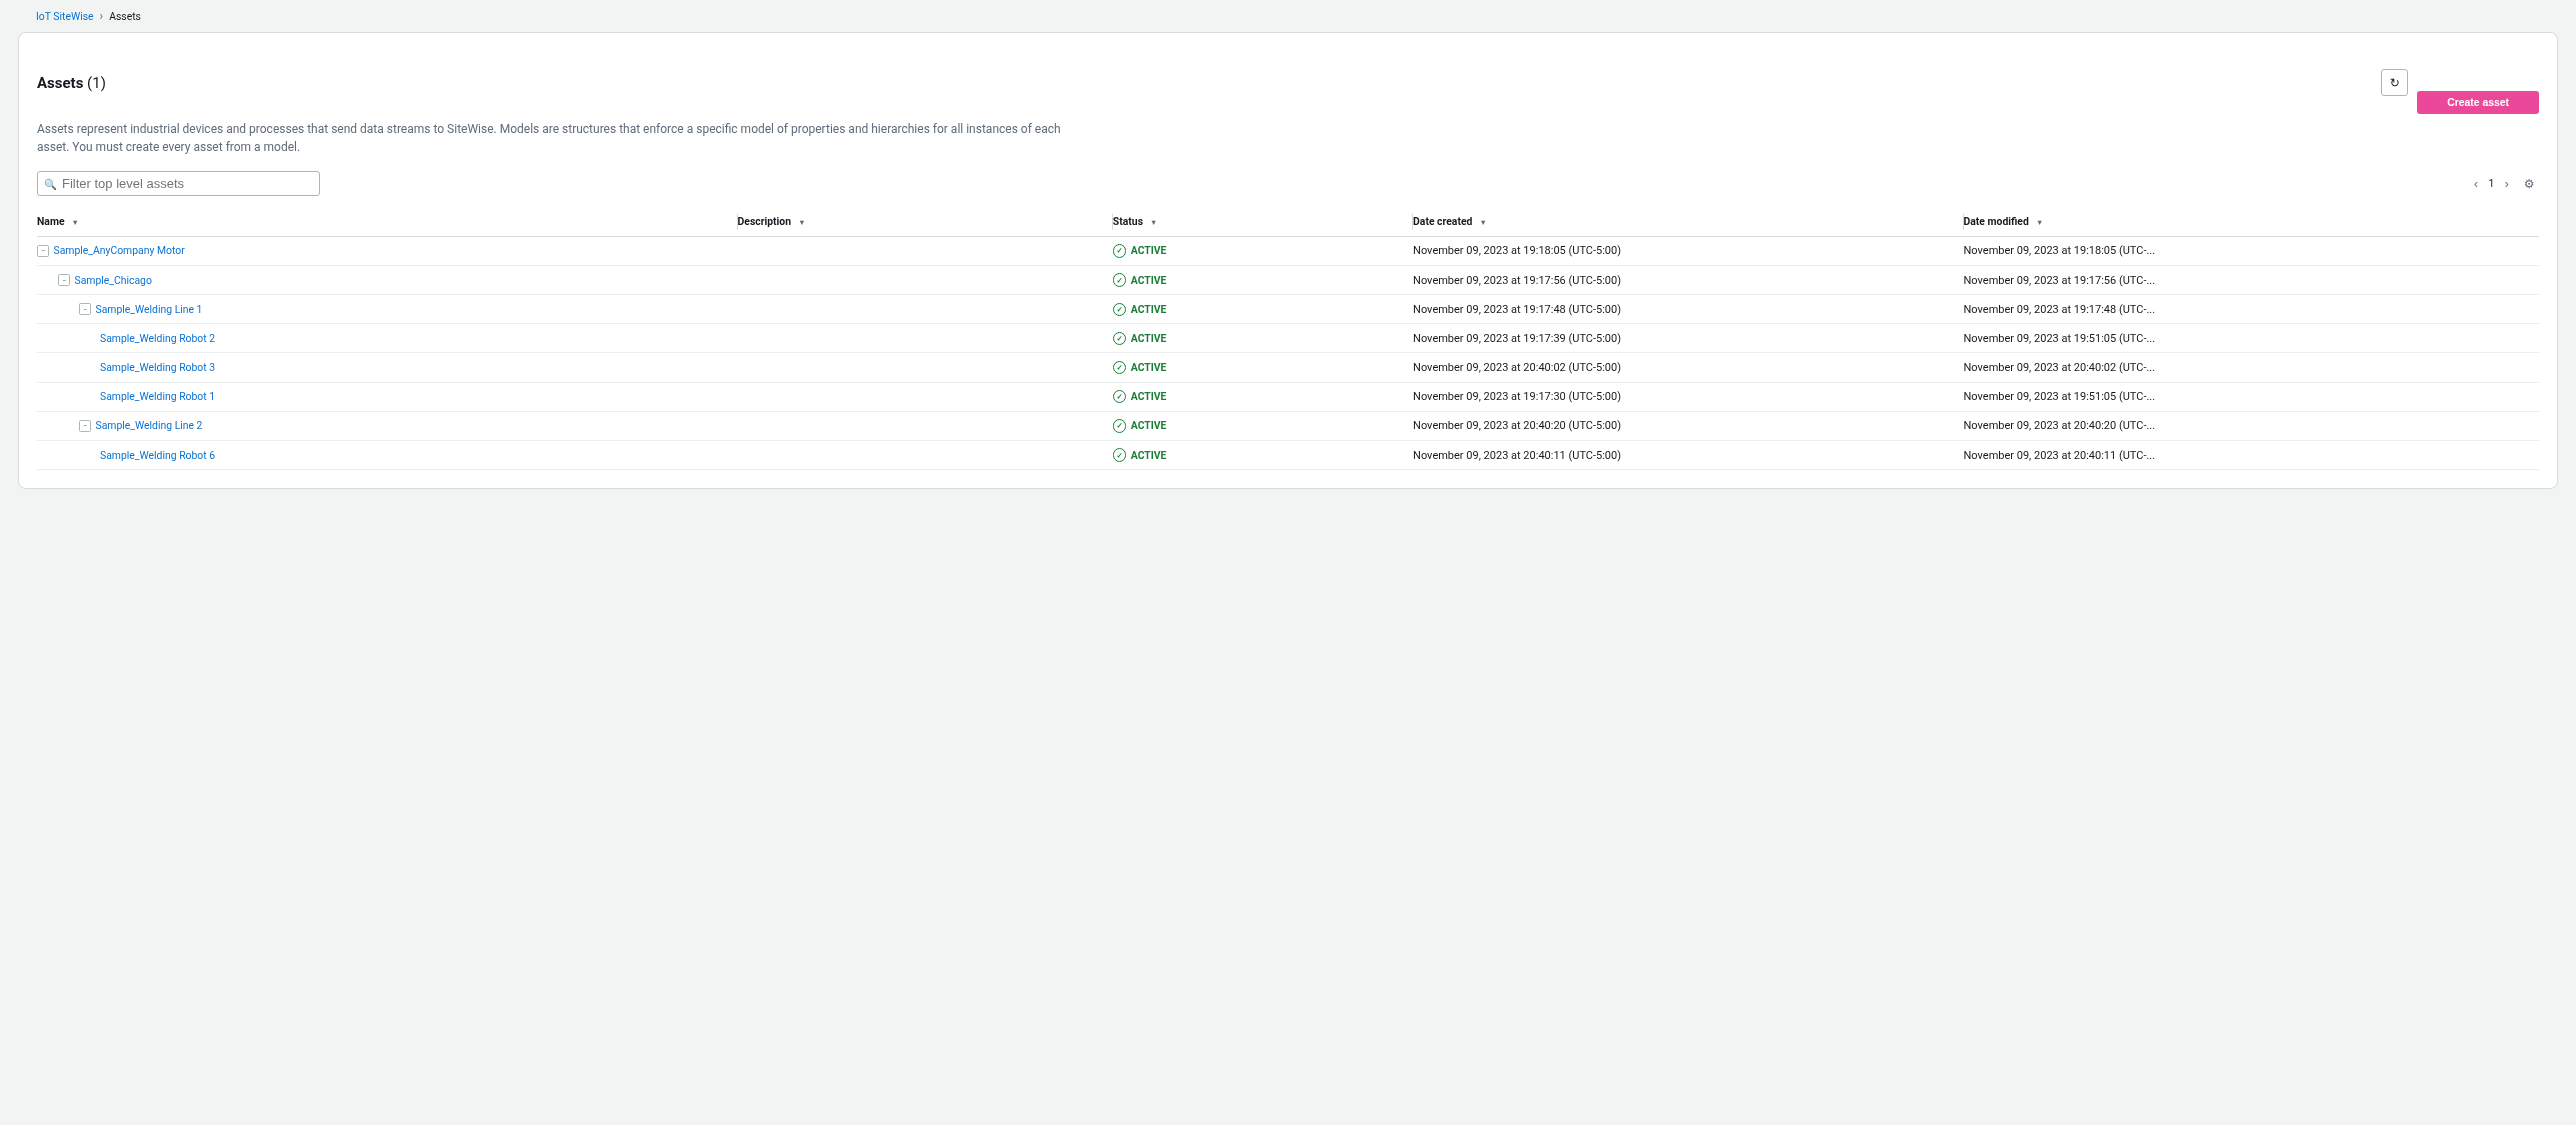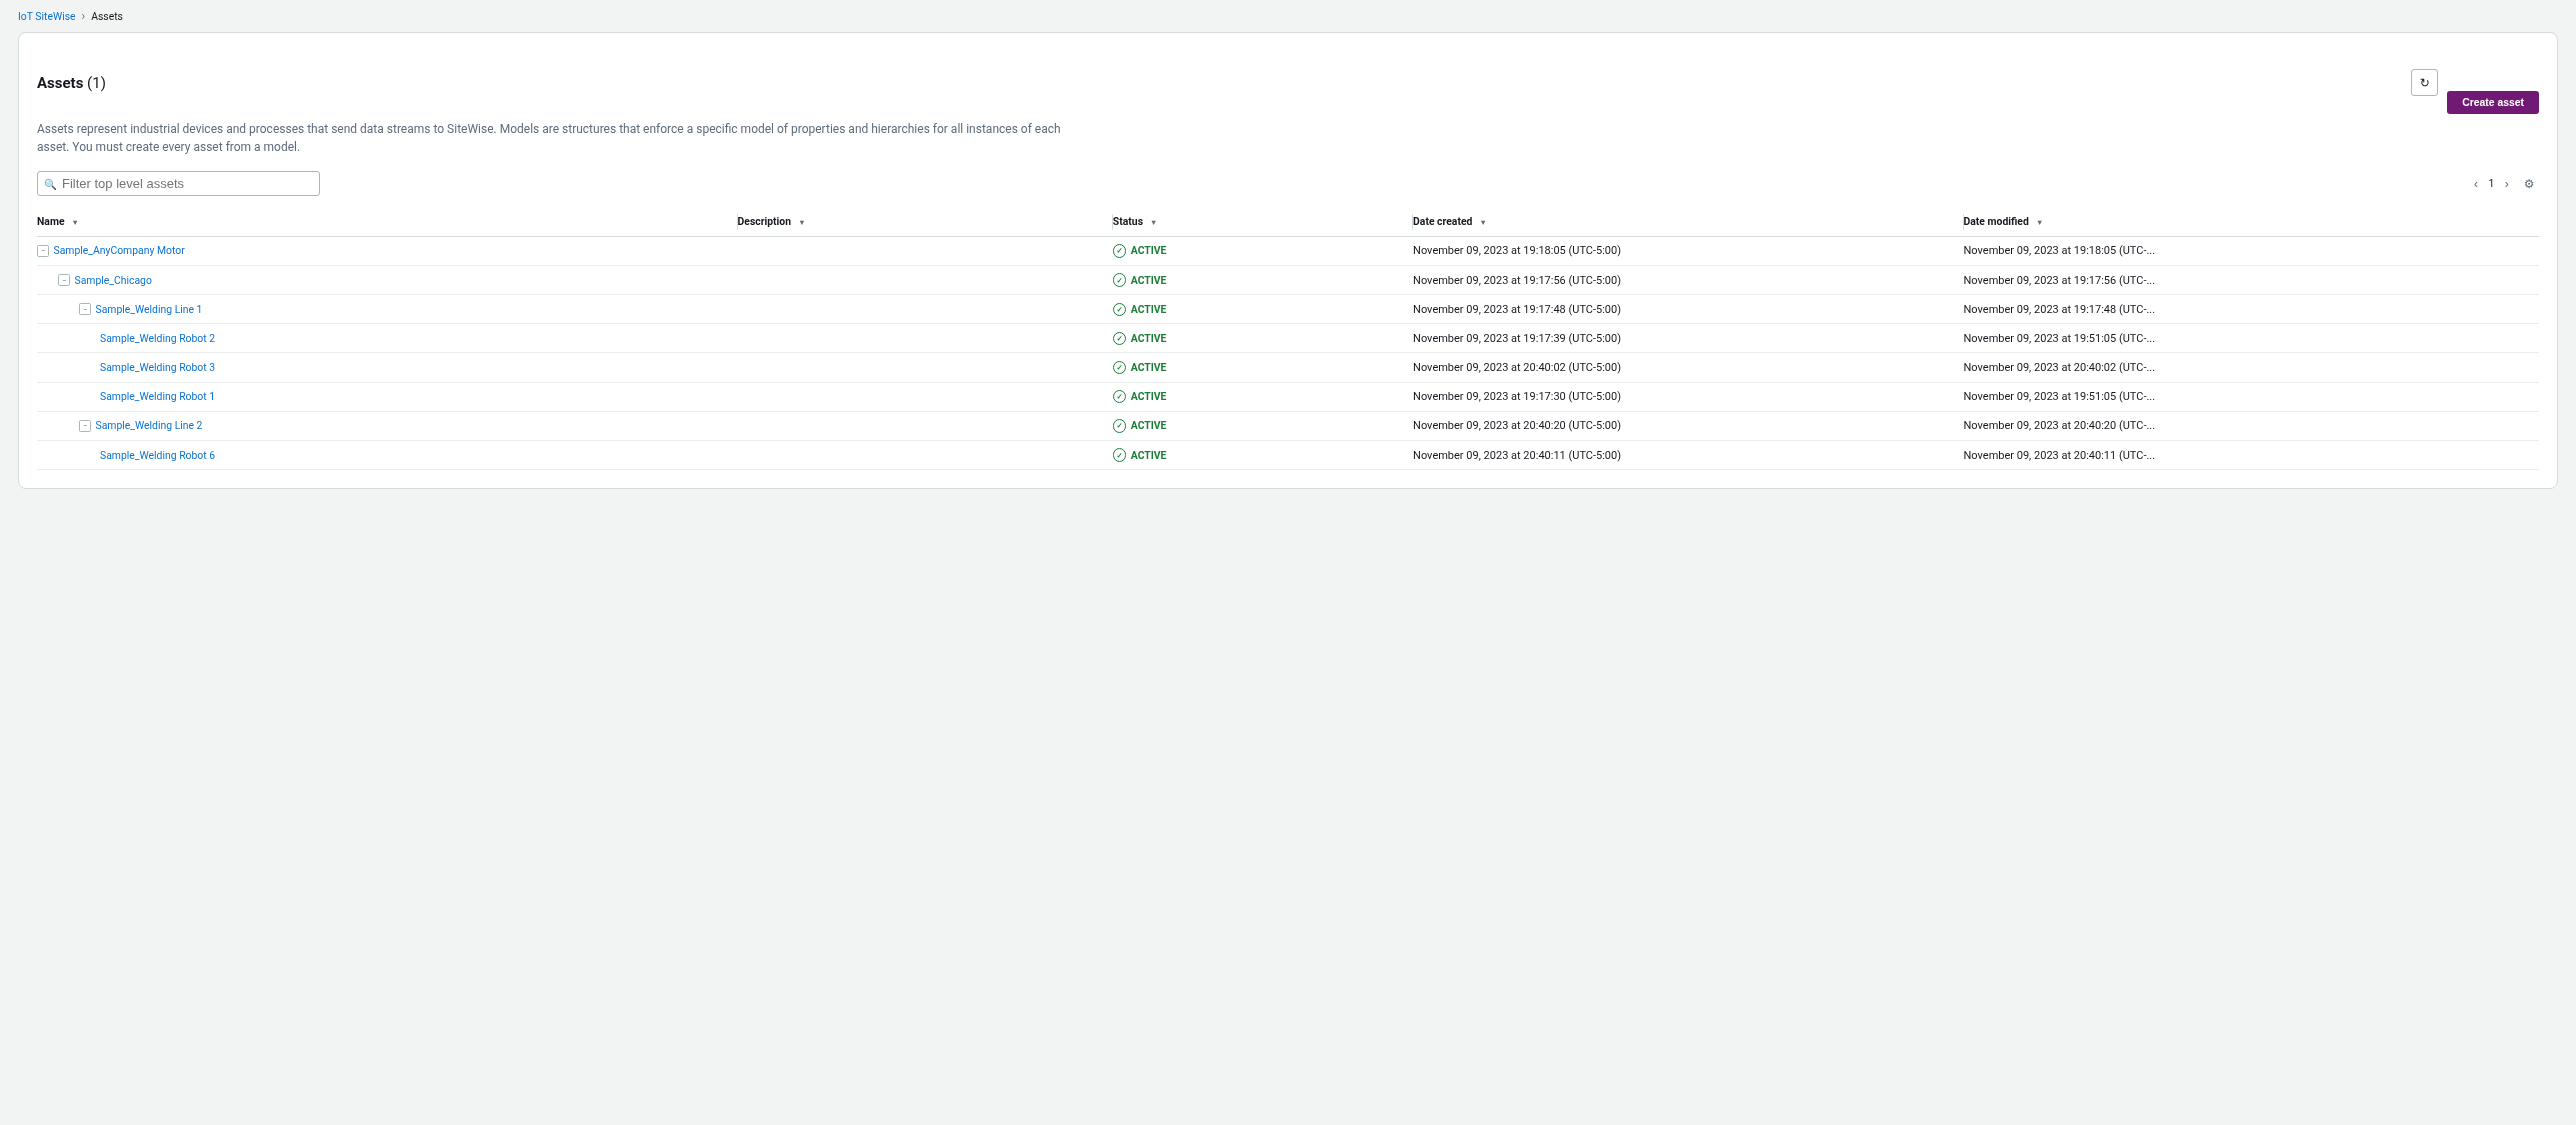--- a/index.html
+++ b/index.html
@@ -6,21 +6,21 @@
     body {
       font-family: -apple-system, BlinkMacSystemFont, "Segoe UI", Roboto, sans-serif;
       font-size: 10.4px;
       background: #f2f3f3;
       color: #16191f;
     }
 
     .breadcrumb {
       display: flex;
       align-items: center;
-      padding: 9px 18px;
+      padding: 9px 36px;
       gap: 6px;
       font-size: 10.4px;
       background: #f2f3f3;
     }
     .breadcrumb-link {
       color: #0972d3;
       text-decoration: none;
       cursor: pointer;
     }
     .breadcrumb-sep {
@@ -73,25 +73,25 @@
       border-radius: 3px;
       cursor: pointer;
       display: flex;
       align-items: center;
       justify-content: center;
       font-size: 12px;
       color: #16191f;
     }
 
     .create-button {
-      background: #701a75;
+      background: #ec4899;
       color: #fff;
       border: none;
       border-radius: 3px;
-      padding: 6px 15px;
+      padding: 6px 30px;
       font-size: 10.4px;
       font-weight: 700;
       cursor: pointer;
       white-space: nowrap;
       margin-top: 40px;
     }
 
     .description-text {
       font-size: 12px;
       color: #5f6b7a;

